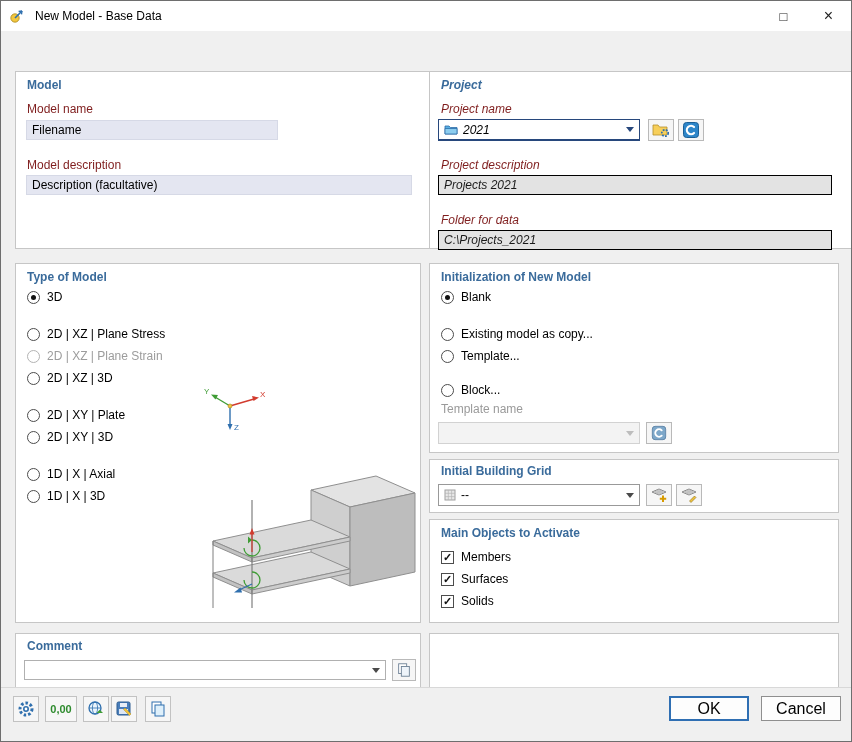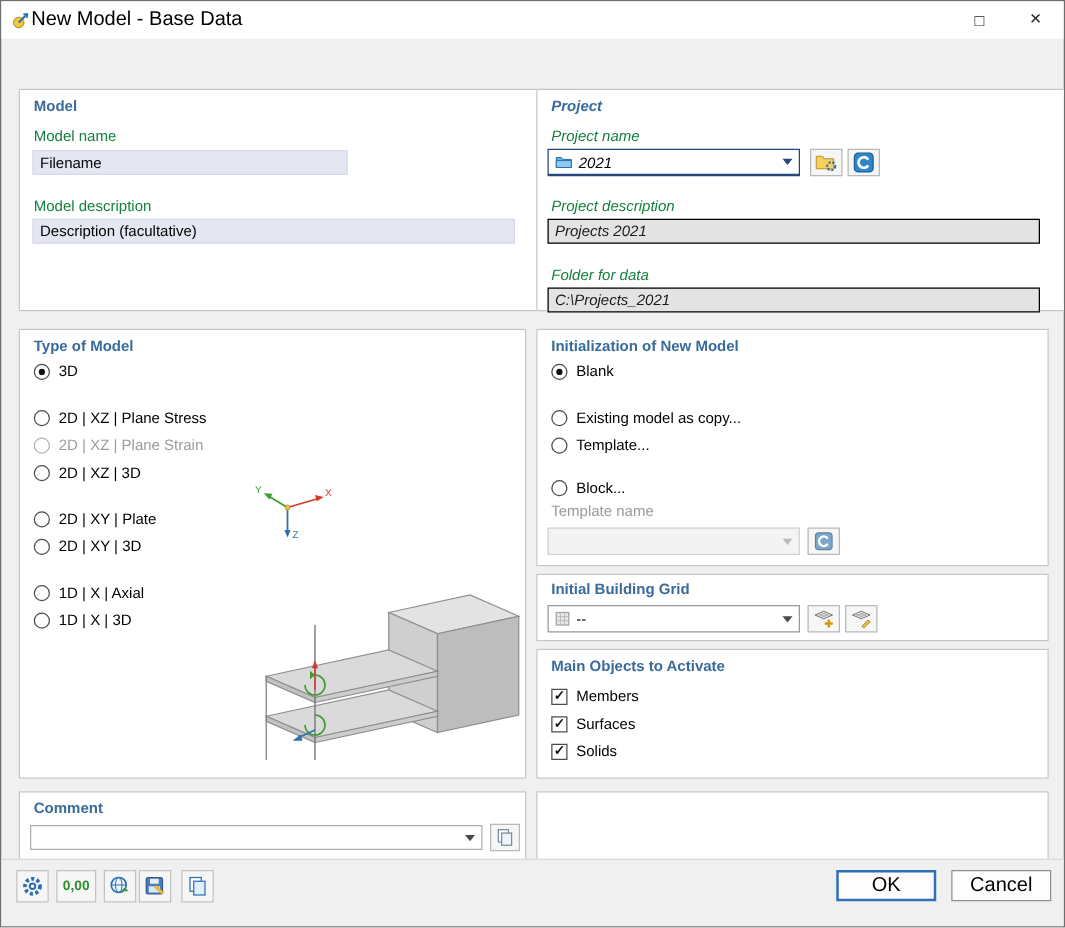--- a/index.html
+++ b/index.html
@@ -3,33 +3,33 @@
 <meta charset="utf-8">
 <style>
   html,body{margin:0;padding:0;background:#d4d4d4;}
   *{box-sizing:border-box;}
   body{font-family:"Liberation Sans",sans-serif;font-size:12px;color:#000;}
   .window{position:relative;width:852px;height:742px;background:#f0f0f0;border:1px solid #6e6e6e;overflow:hidden;}
 
   
   .titlebar{position:absolute;left:0;top:0;right:0;height:30px;background:#ffffff;display:flex;align-items:center;}
   .titlebar .ticon{margin-left:8px;display:flex;}
-  .titlebar .ttext{margin-left:0;font-size:16px;}
+  .titlebar .ttext{margin-left:10px;font-size:12px;}
   .win-controls{margin-left:auto;display:flex;height:30px;}
   .win-btn{width:45px;height:30px;display:flex;align-items:center;justify-content:center;font-size:13px;color:#222;}
 
   
   .tabs{position:absolute;left:8px;top:37px;right:8px;height:28px;display:flex;align-items:flex-end;border-bottom:1px solid #cfcfcf;}
   .tab{height:24px;padding:0 11px;display:flex;align-items:center;background:#ececec;border:1px solid #d6d6d6;border-bottom:none;margin-right:1px;white-space:nowrap;color:#1a1a1a;}
   .tab.active{height:28px;background:#fafafa;border:1px solid #c4c4c4;border-bottom:1px solid #fafafa;margin-bottom:-1px;}
 
   
   .group{position:absolute;background:#ffffff;border:1px solid #c6c6c6;}
   .gtitle{position:absolute;left:11px;top:6px;font-weight:bold;color:#3a6b9b;}
-  .lbl{position:absolute;color:#15803d;white-space:nowrap;}
+  .lbl{position:absolute;color:#7f1d1d;white-space:nowrap;}
   .lbl.dim{color:#9a9a9a;}
 
   .tfield{position:absolute;height:20px;background:#e4e6f1;border:1px solid #d6d9e6;padding:0 5px;font-family:"Liberation Sans",sans-serif;font-size:12px;color:#000;}
   .rofield{position:absolute;height:20px;background:#e3e3e3;border:1px solid #000000;line-height:18px;padding:0 5px;color:#1a1a1a;}
 
   .combo{position:absolute;height:22px;background:#fff;border:1px solid #999;display:flex;align-items:center;padding:0 5px;gap:5px;}
   .combo .arrow{margin-left:auto;width:0;height:0;border-left:4px solid transparent;border-right:4px solid transparent;border-top:5px solid #4a4a4a;}
   .combo.focus{border-color:#27477c;border-bottom-width:2px;}
   .combo.focus .arrow{border-top-color:#27477c;}
   .combo.disabled{background:#f3f3f3;border-color:#d2d2d2;color:#a0a0a0;}

